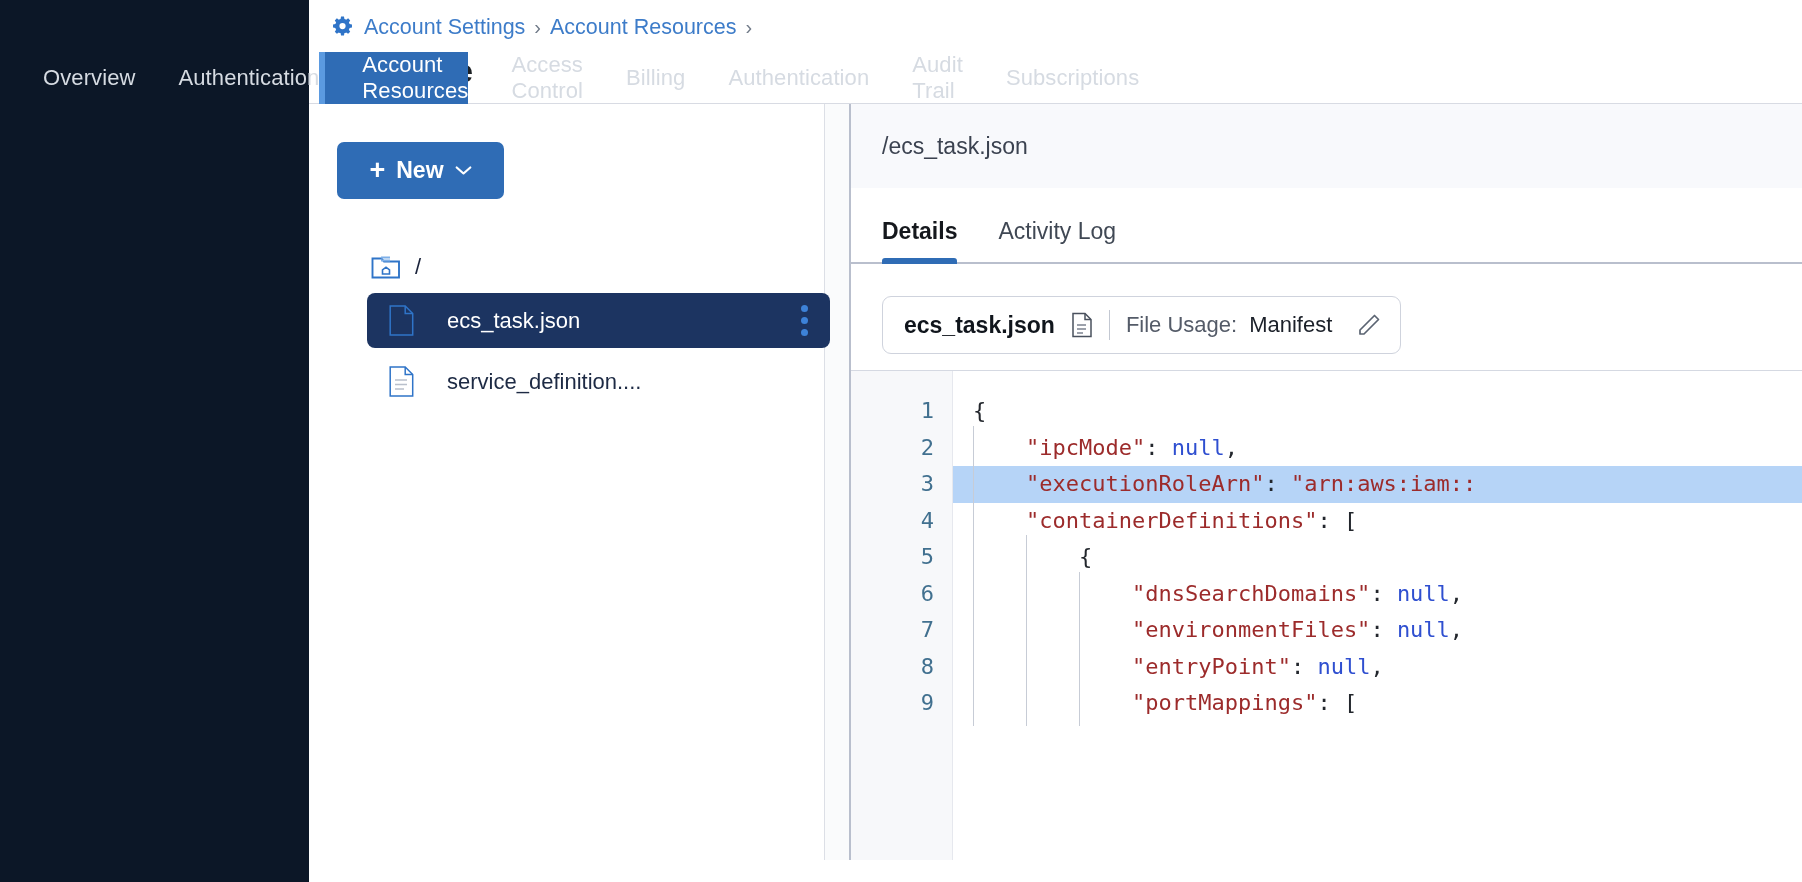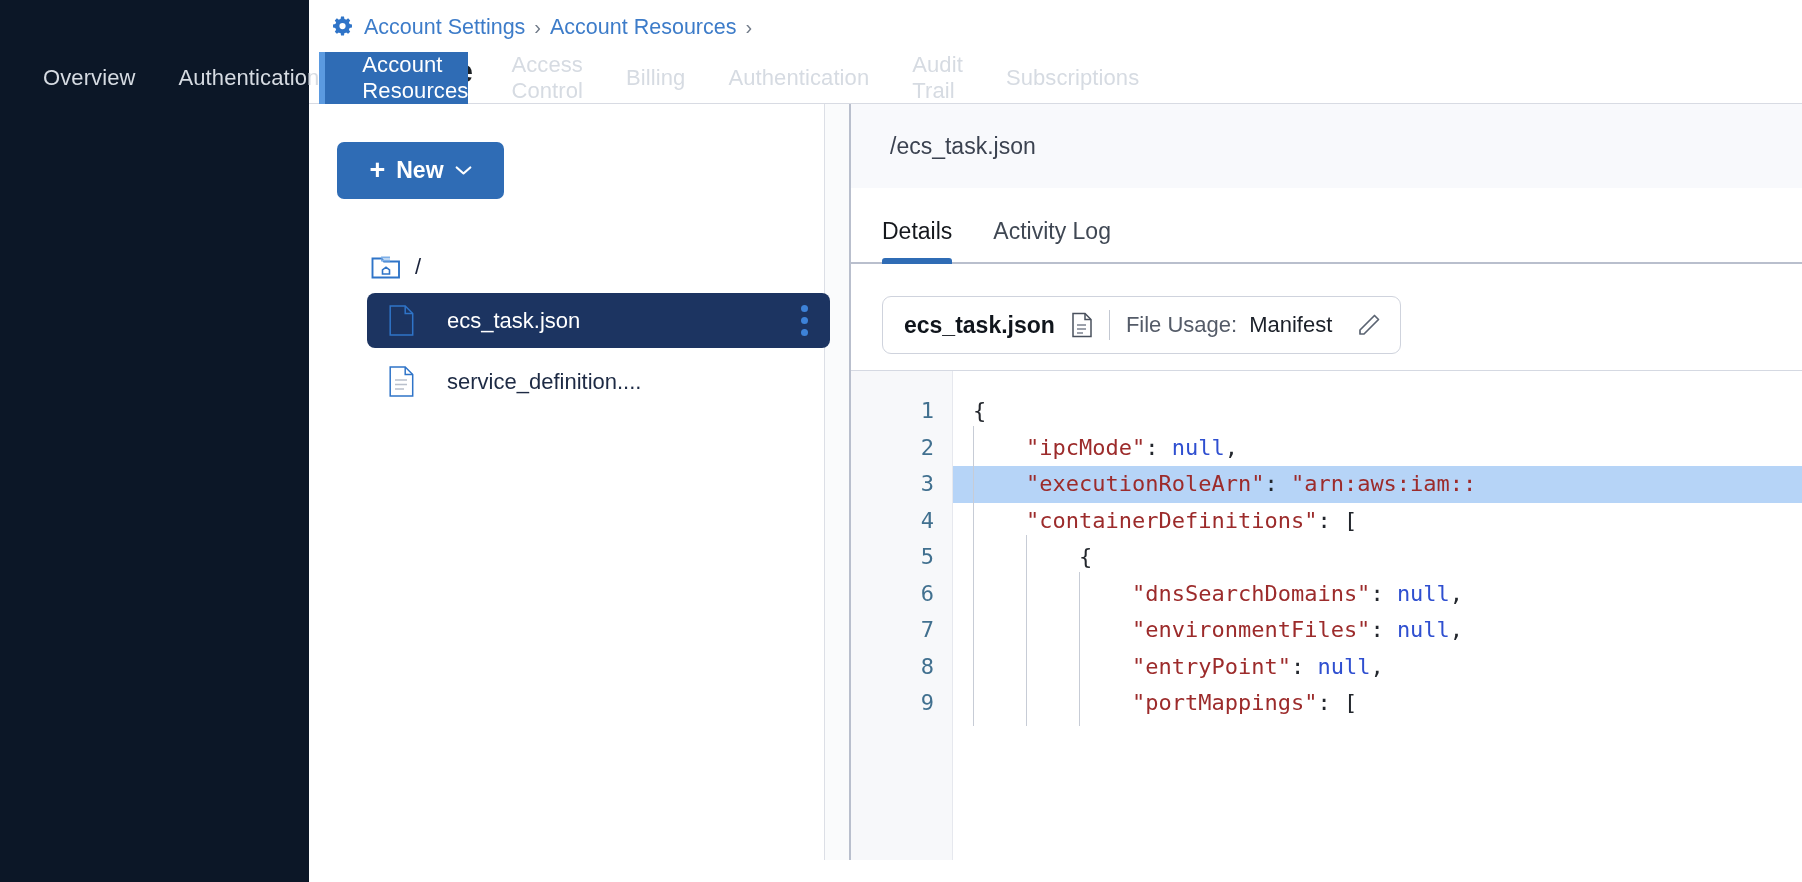--- a/index.html
+++ b/index.html
@@ -153,40 +153,40 @@
   
   .detail {
     flex: 1; min-width: 0;
     display: flex; flex-direction: column;
     background: #ffffff;
   }
   .path-bar {
     height: 84px; min-height: 84px;
     background: #f8f9fc;
     display: flex; align-items: center;
-    padding-left: 39px;
+    padding-left: 31px;
     font-size: 23px;
     color: #3b4250;
   }
   .tabs {
     height: 76px; min-height: 76px;
     display: flex; align-items: flex-end;
     gap: 41px;
     padding-left: 31px;
     border-bottom: 2px solid #b9bfcd;
   }
   .tab {
     font-size: 23px;
     color: #404854;
     padding-bottom: 17px;
     cursor: pointer;
     white-space: nowrap;
     position: relative;
   }
-  .tab.active { color: #15181d; font-weight: normal; }
+  .tab.active { color: #15181d; font-weight: bold; }
   .tab.active::after {
     content: "";
     position: absolute;
     left: 0; right: 0; bottom: -2px;
     height: 6px; border-radius: 3px 3px 0 0;
     background: #2f6cb5;
   }
 
   .usage-wrap { padding: 32px 0 0 31px; height: 106px; }
   .usage-chip {

